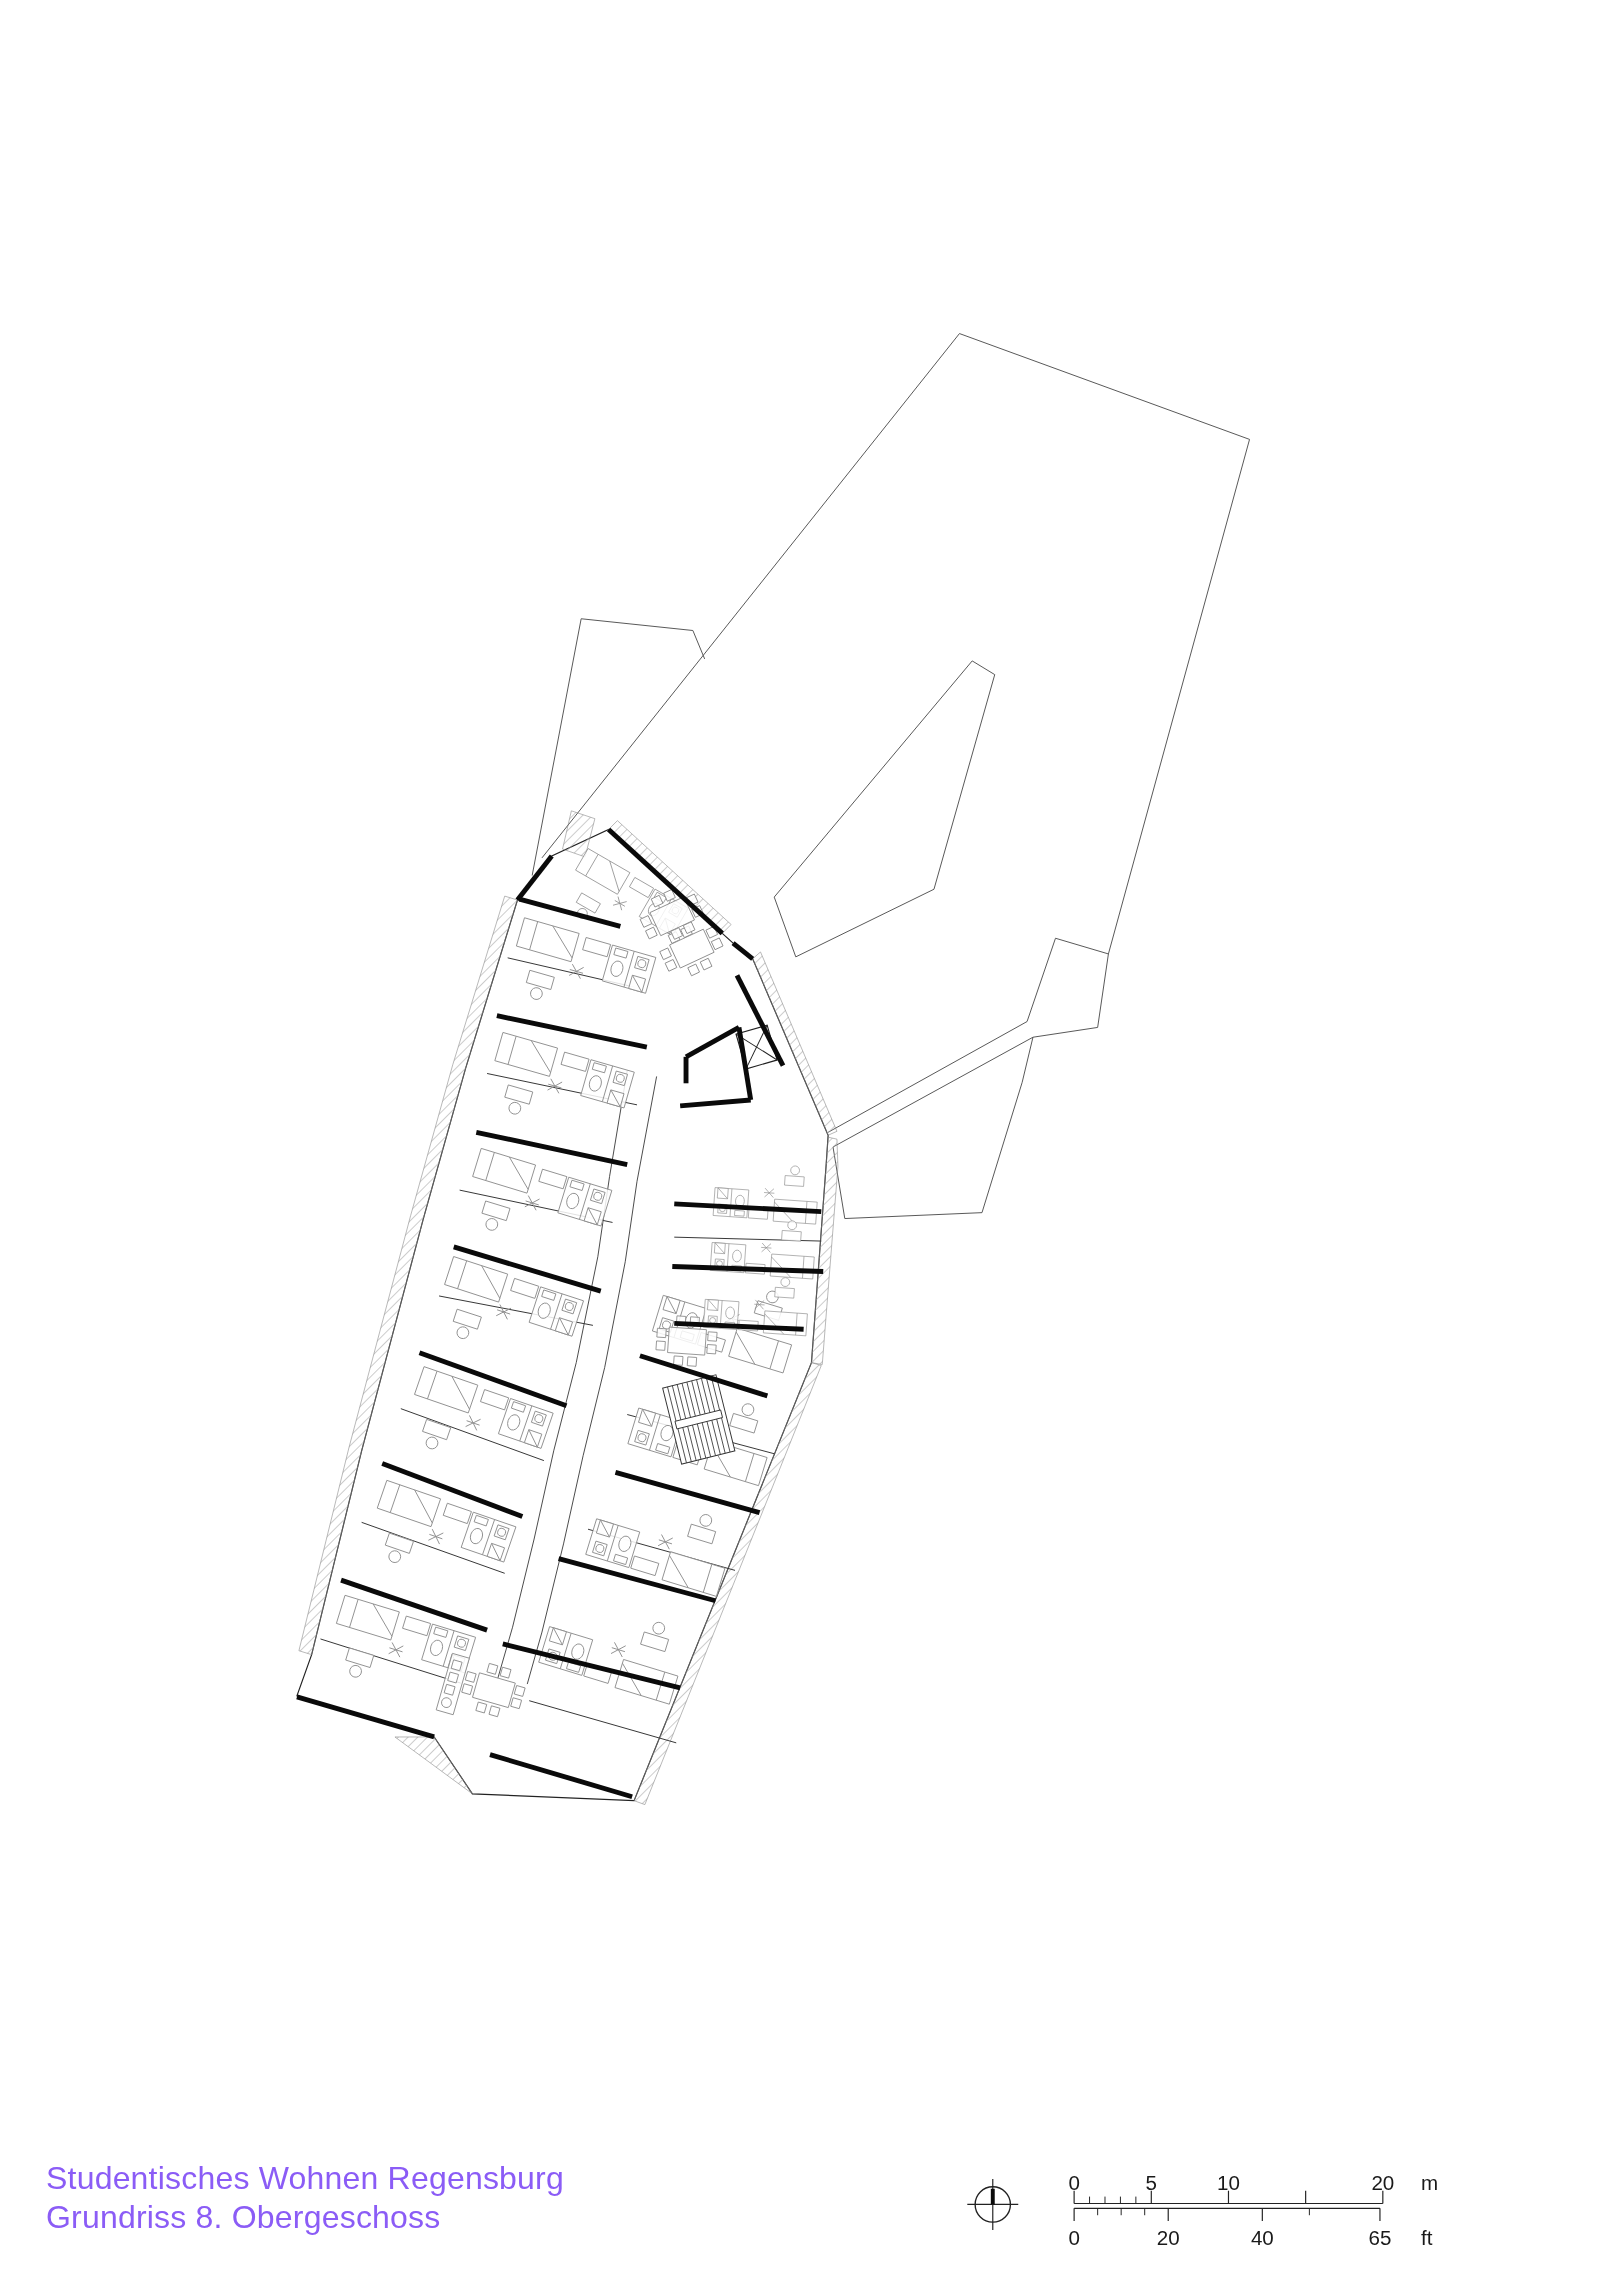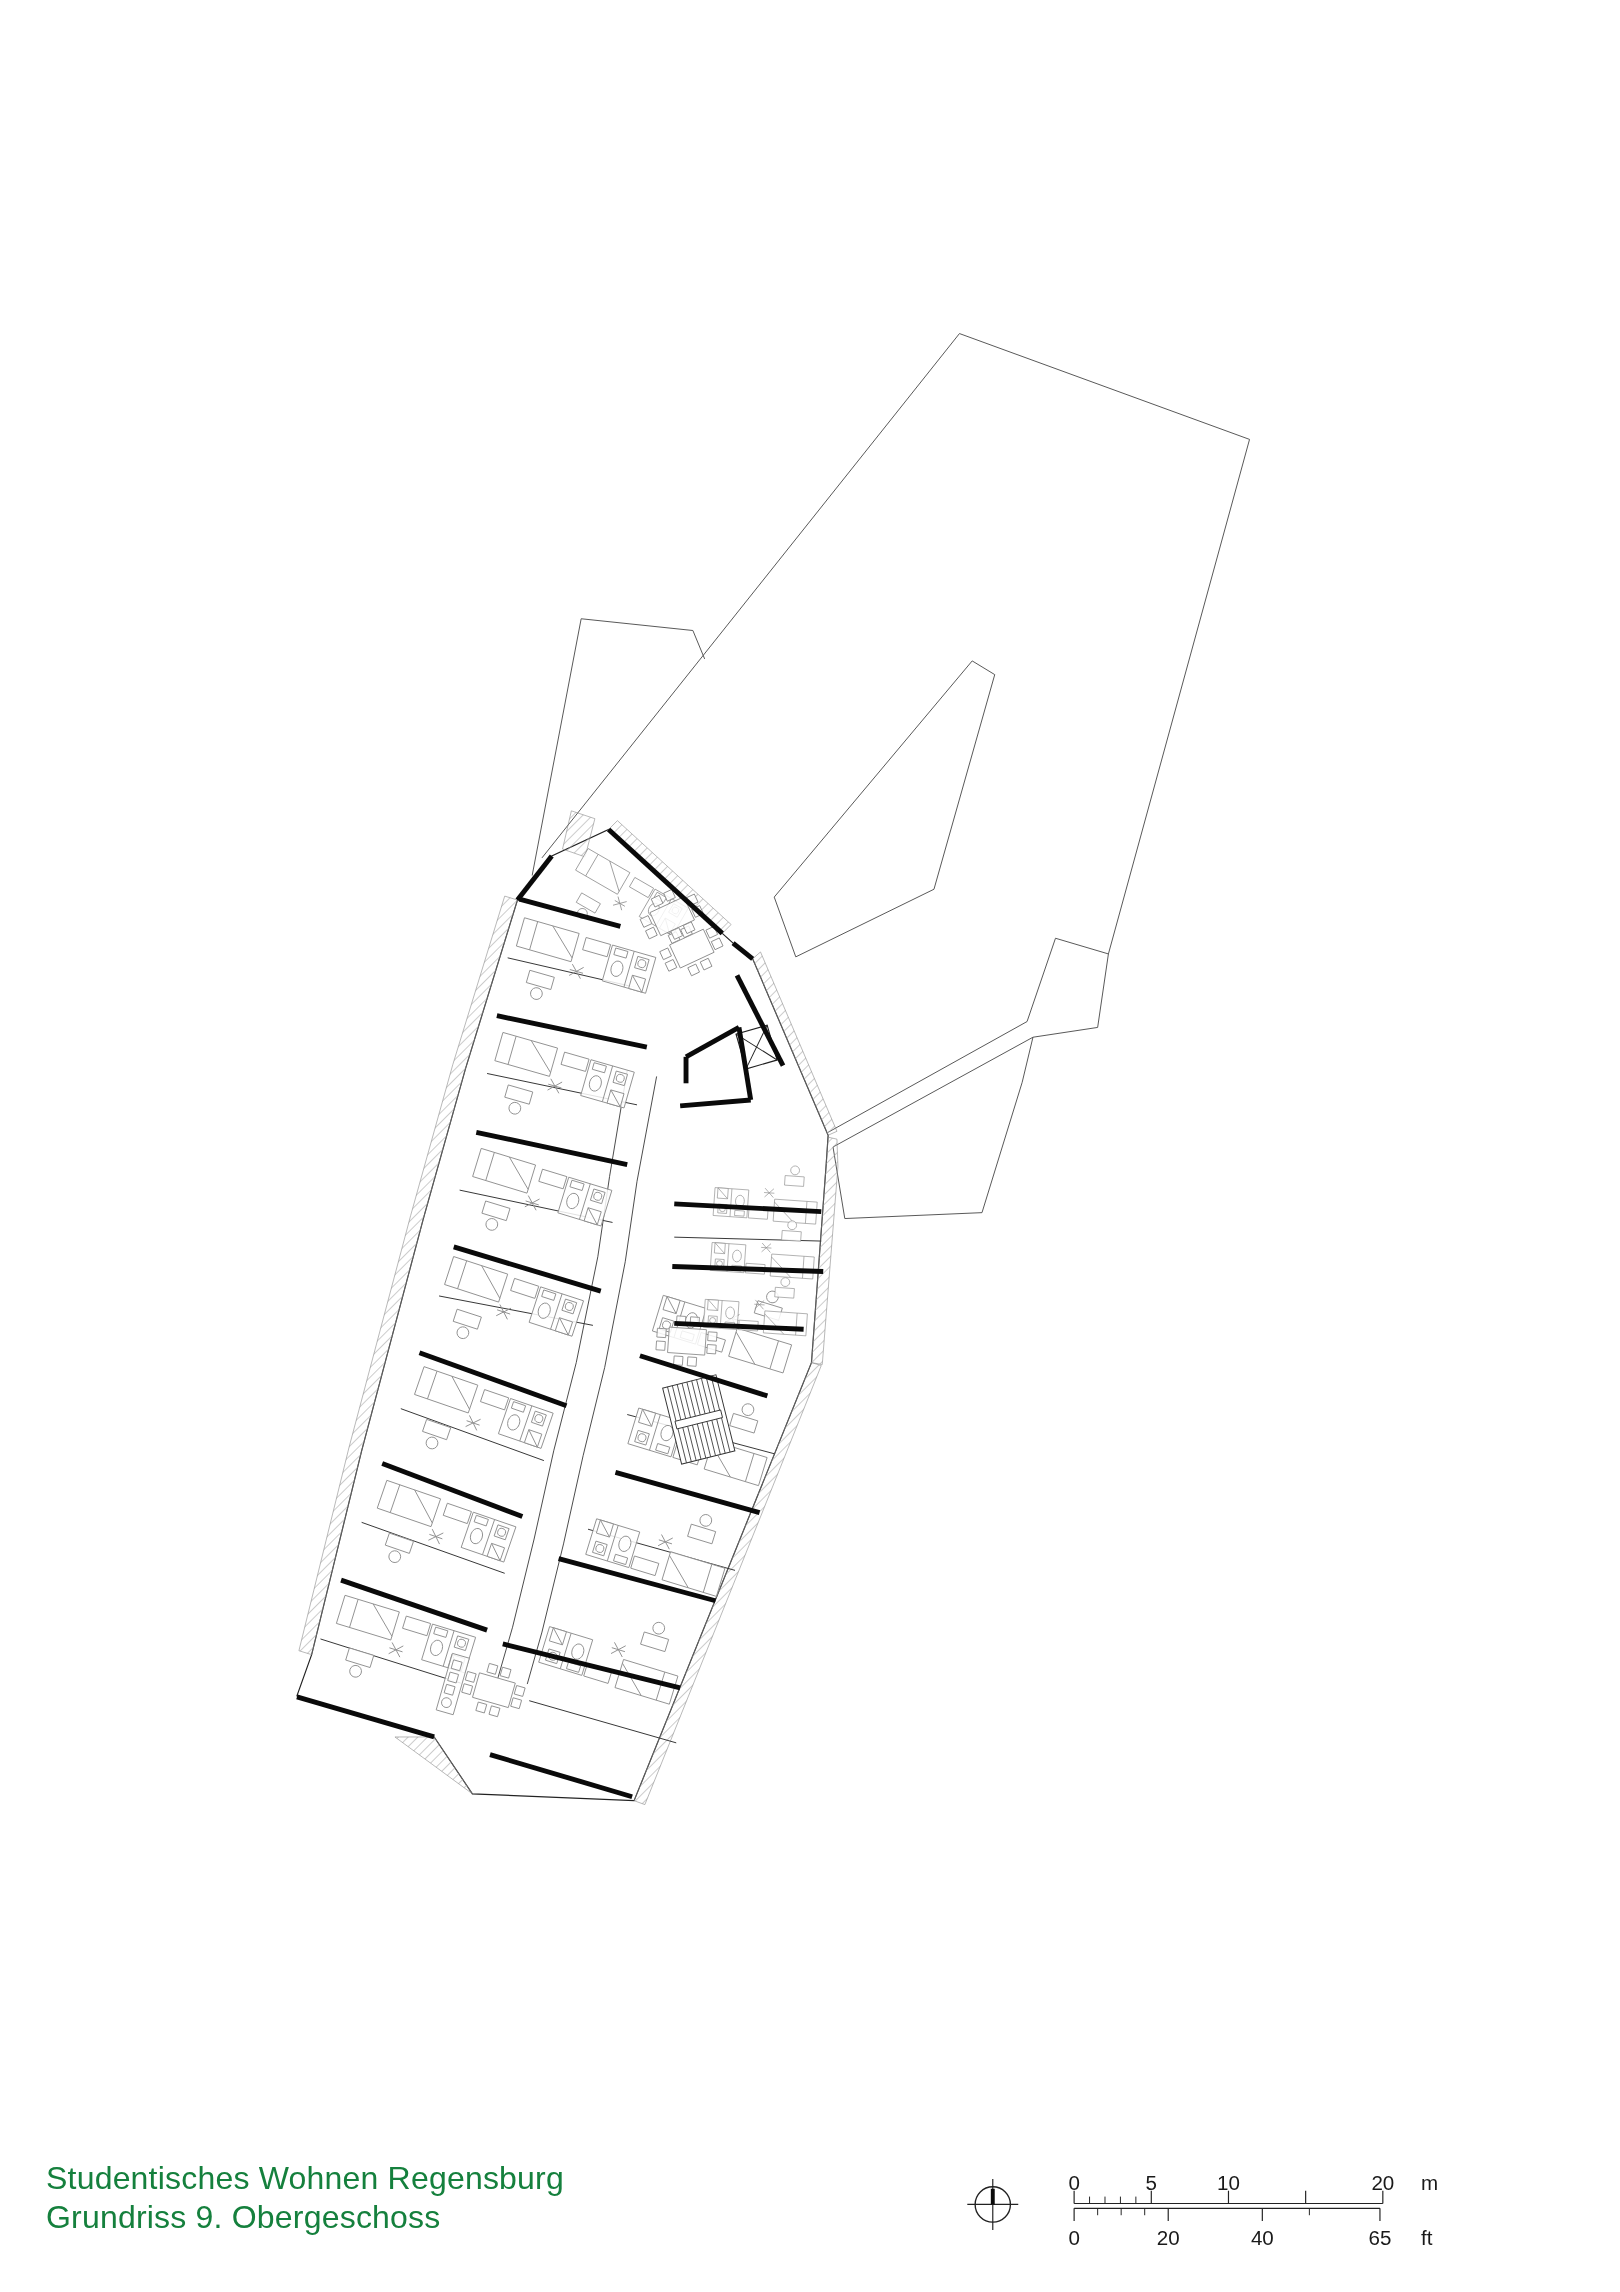--- a/index.html
+++ b/index.html
@@ -1,19 +1,19 @@
 <!DOCTYPE html>
 <html><head>
 <meta charset="utf-8">
 <style>
   html,body{margin:0;padding:0;background:#ffffff;}
   .page{position:relative;width:1620px;height:2293px;background:#ffffff;overflow:hidden;
         font-family:"Liberation Sans", sans-serif;}
   .plan-svg{position:absolute;left:0;top:0;}
-  .title-block{position:absolute;left:46px;top:2159px;color:#15803d;
+  .title-block{position:absolute;left:46px;top:2159px;color:#8b5cf6;
        font-size:32px;line-height:39px;letter-spacing:0.2px;}
   svg text{font-family:"Liberation Sans", sans-serif;fill:#1a1a1a;}
 </style>
 </head>
 <body>
 
 <div class="page">
   <svg class="plan-svg" id="plan-svg" width="1620" height="2293" viewBox="0 0 1653 2339" xmlns="http://www.w3.org/2000/svg">
     <defs>
       <pattern id="hatch" width="7" height="7" patternUnits="userSpaceOnUse" patternTransform="rotate(45)">
@@ -478,16 +478,16 @@
           <text x="1192.02" y="2290" text-anchor="middle" font-size="21">20</text>
           <text x="1288.04" y="2290" text-anchor="middle" font-size="21">40</text>
           <text x="1408.065" y="2290" text-anchor="middle" font-size="21">65</text>
           <text x="1450" y="2290" text-anchor="start" font-size="21">ft</text>
         </g>
       </g>
   </svg>
 
   <div class="title-block">
     <div>Studentisches Wohnen Regensburg</div>
-    <div>Grundriss 9. Obergeschoss</div>
+    <div>Grundriss 8. Obergeschoss</div>
   </div>
 </div>
 
 
 </body></html>

